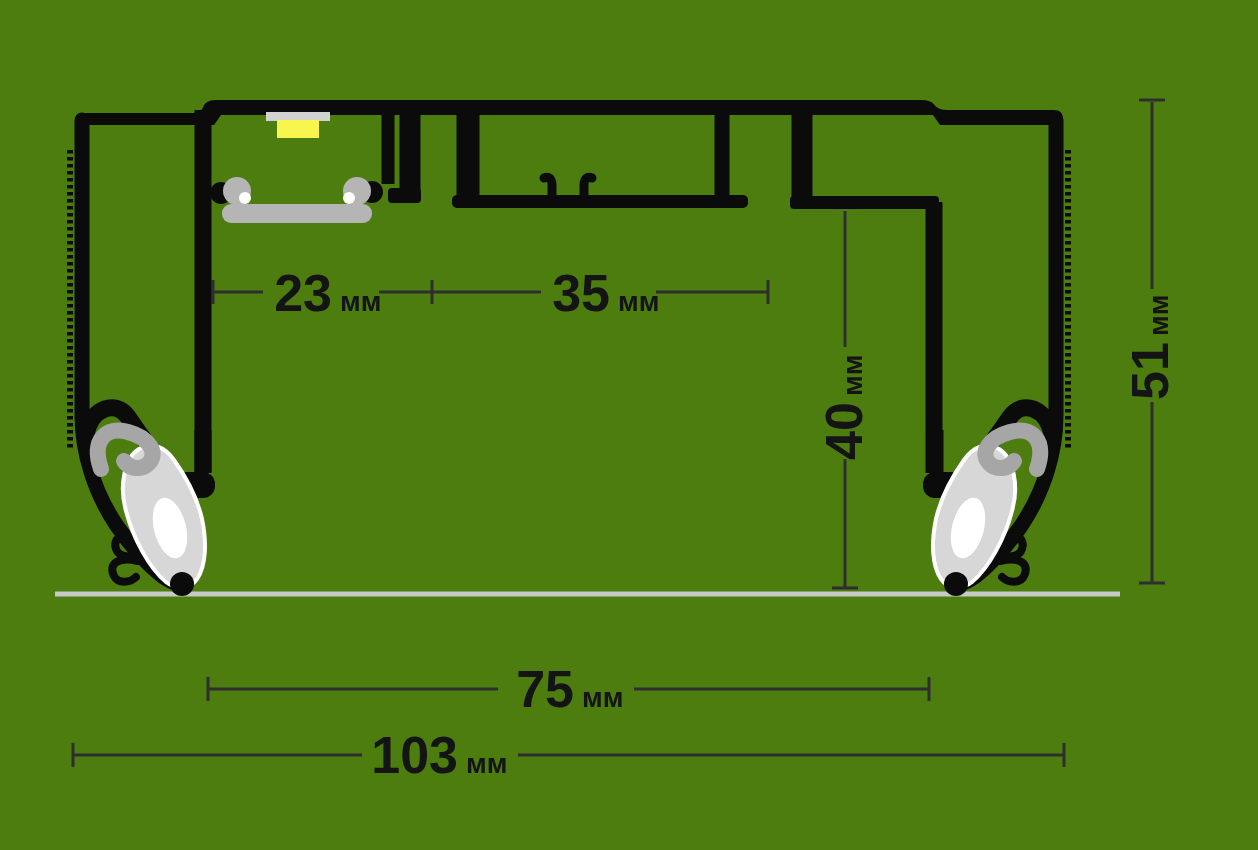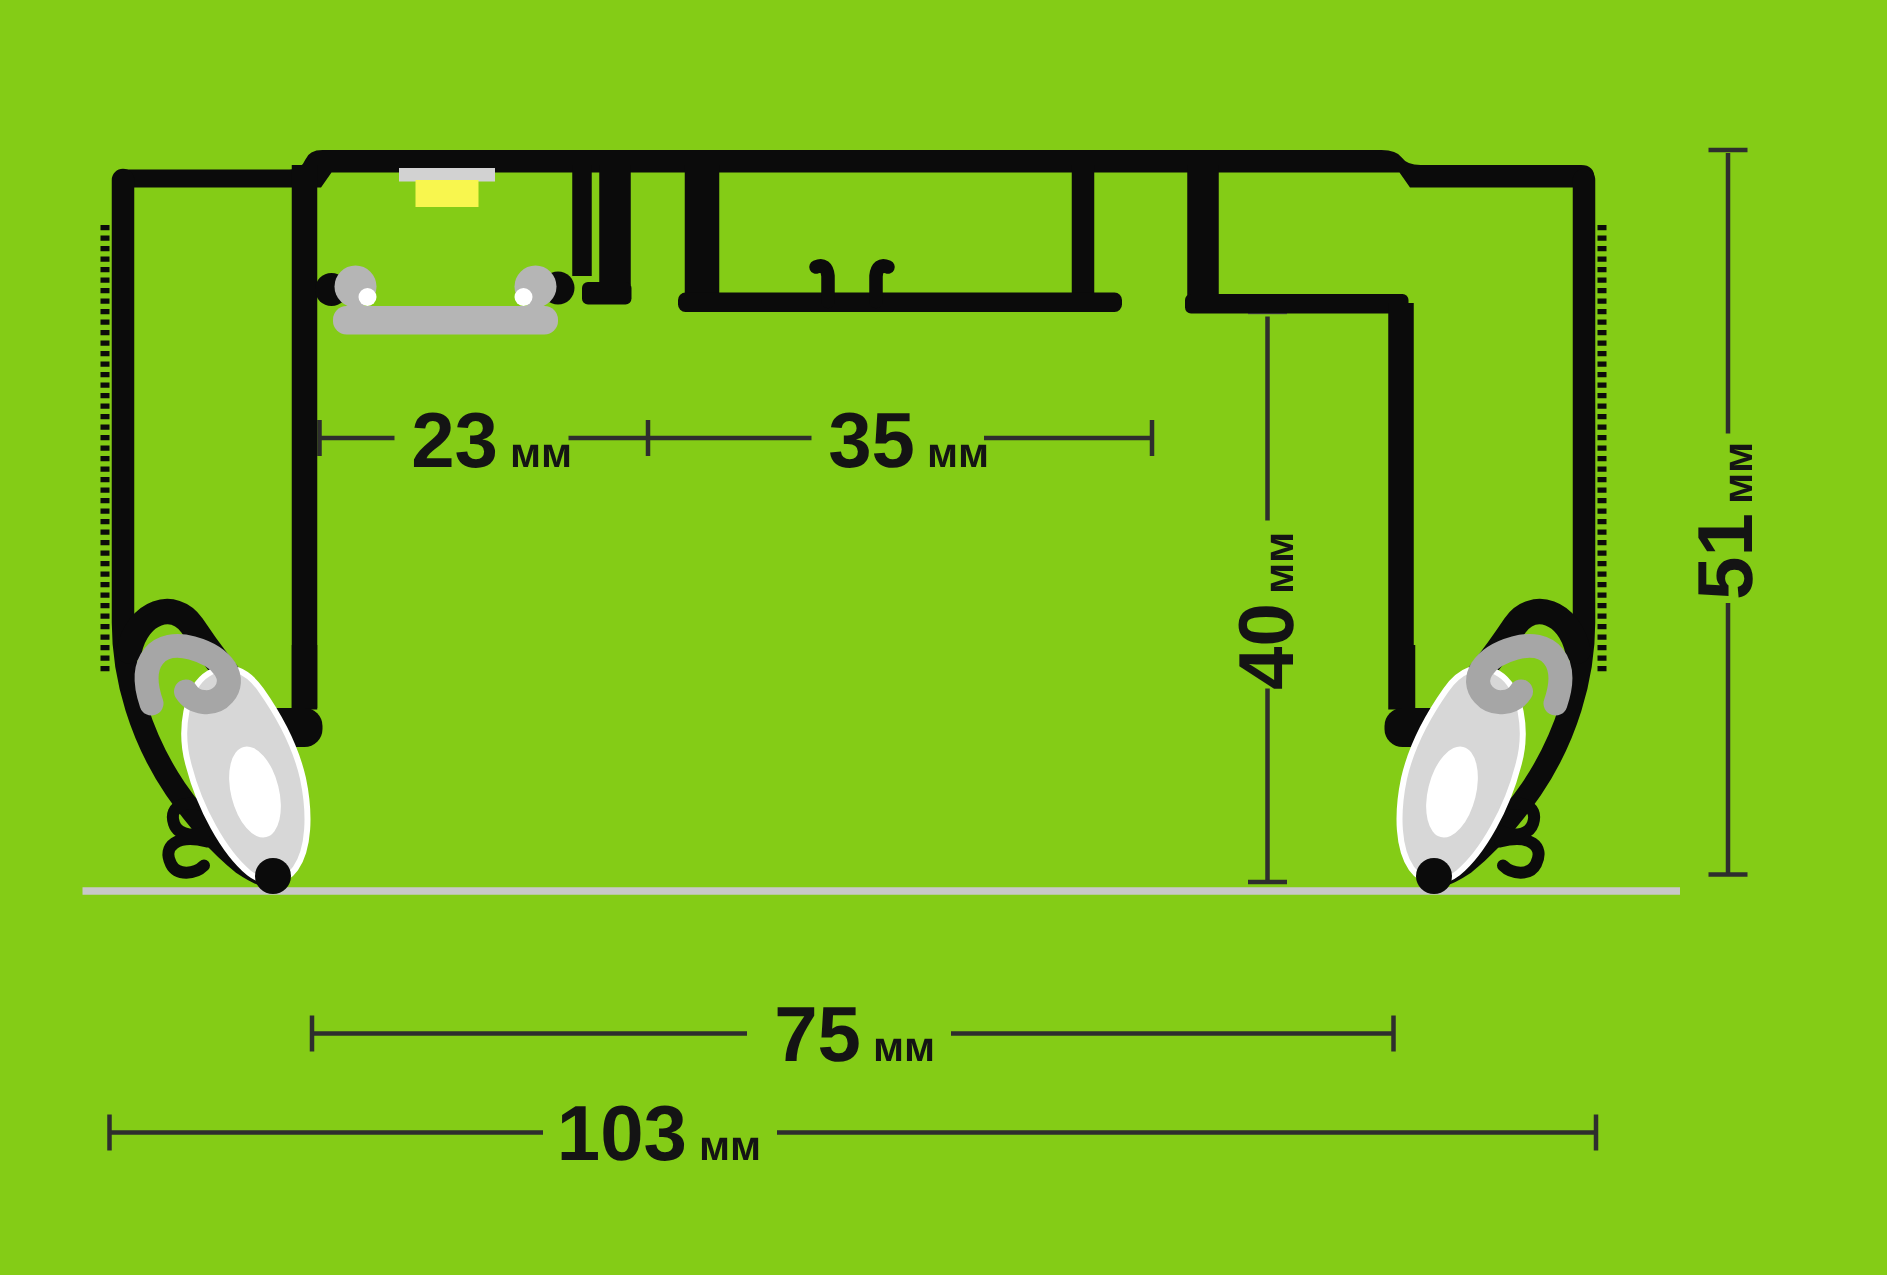--- a/index.html
+++ b/index.html
@@ -1,16 +1,16 @@
 <!DOCTYPE html>
 <html><head>
 <meta charset="utf-8">
 <style>
   html,body{margin:0;padding:0;background:#ffffff;}
-  .stage{position:relative;width:1258px;height:850px;background:#84cc16;overflow:hidden;}
+  .stage{position:relative;width:1258px;height:850px;background:#4d7c0f;overflow:hidden;}
   svg{position:absolute;left:0;top:0;}
   .blk{fill:#0b0b0b;}
   .wall{stroke:#0b0b0b;fill:none;}
   .dim{stroke:#2e2e2e;stroke-width:3;fill:none;}
   .dim-faint{stroke:#5a5a5a;stroke-width:3;fill:none;}
   .dim-num{font-family:"Liberation Sans",sans-serif;font-weight:700;font-size:52px;fill:#141414;}
   .dim-unit{font-family:"Liberation Sans",sans-serif;font-weight:700;font-size:28px;fill:#141414;}
 </style>
 </head>
 <body>

